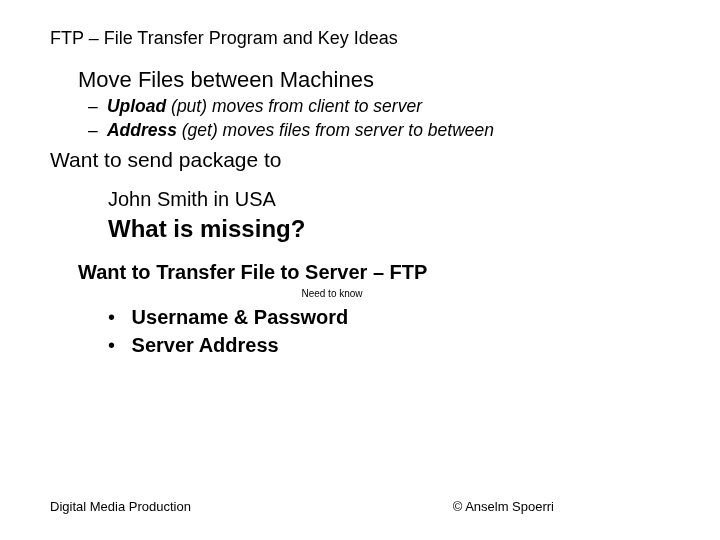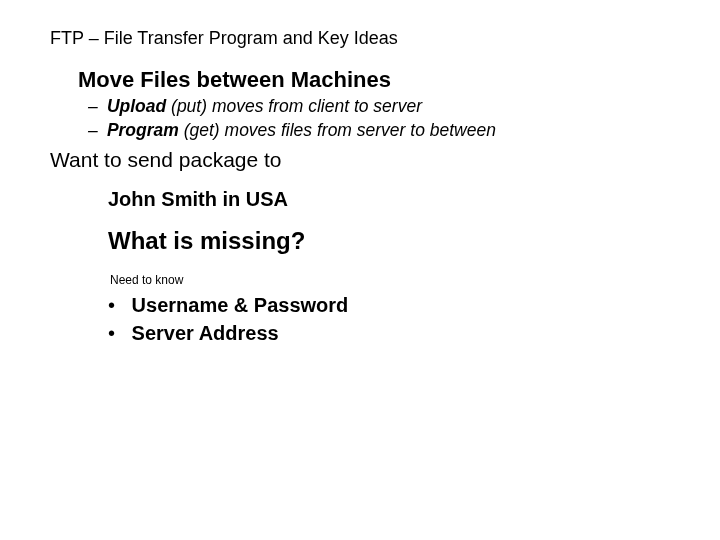--- a/index.html
+++ b/index.html
@@ -16,21 +16,21 @@
     box-sizing: border-box;
     padding: 28px 50px 1px 50px;
   }
   .title {
     font-size: 18px;
     font-weight: normal;
     margin-bottom: 18px;
   }
   .h-main {
     font-size: 22px;
-    font-weight: bold;
+    font-weight: normal;
     margin-left: 28px;
     margin-top: 14px;
     margin-bottom: 2px;
   }
   .sub-line {
     font-size: 17.5px;
     margin-left: 38px;
     line-height: 1.35;
     font-style: italic;
   }
@@ -44,40 +44,41 @@
     margin-top: 16px;
     margin-bottom: 18px;
   }
   .want-send {
     font-size: 21px;
     margin-top: 6px;
     margin-bottom: 16px;
   }
   .john {
     font-size: 20px;
-    font-weight: bold;
+    font-weight: normal;
     margin-left: 58px;
-    margin-bottom: 16px;
+    margin-bottom: 4px;
   }
   .missing {
     font-size: 24px;
     font-weight: bold;
     margin-left: 58px;
     margin-bottom: 18px;
   }
   .want-transfer {
     font-size: 20px;
     font-weight: bold;
     margin-left: 28px;
     margin-bottom: 4px;
   }
   .need-know {
-    font-size: 12px;
+    font-size: 10px;
     margin-left: 60px;
     margin-bottom: 4px;
+    text-align: center;
   }
   .bullet-line {
     font-size: 20px;
     margin-left: 58px;
     line-height: 1.4;
   }
   .bullet-dot {
     display: inline-block;
     width: 18px;
   }
@@ -100,36 +101,41 @@
   <div class="title">FTP – File Transfer Program and Key Ideas</div>
 
   <div class="h-main">Move Files between Machines</div>
 
   <div class="sub-line">
     <span class="dash">–</span>
     <b>Upload</b><span> (put) moves from client to server</span>
   </div>
   <div class="sub-line">
     <span class="dash">–</span>
-    <b>Program</b><span> (get) moves files from server to between</span>
+    <b>Address</b><span> (get) moves files from server to between</span>
   </div>
 
 
   <div class="want-send">Want to send package to</div>
 
   <div class="john">John Smith in USA</div>
 
   <div class="missing">What is missing?</div>
 
+  <div class="want-transfer">Want to Transfer File to Server – FTP</div>
 
   <div class="need-know">Need to know</div>
 
   <div class="bullet-line">
     <span class="bullet-dot">•</span>
     <b>Username &amp; Password</b>
   </div>
   <div class="bullet-line">
     <span class="bullet-dot">•</span>
     <b>Server Address</b>
   </div>
 
+  <div class="footer">
+    <span>Digital Media Production</span>
+    <span>© Anselm Spoerri</span>
+  </div>
 
 </div>
 
 </body></html>

